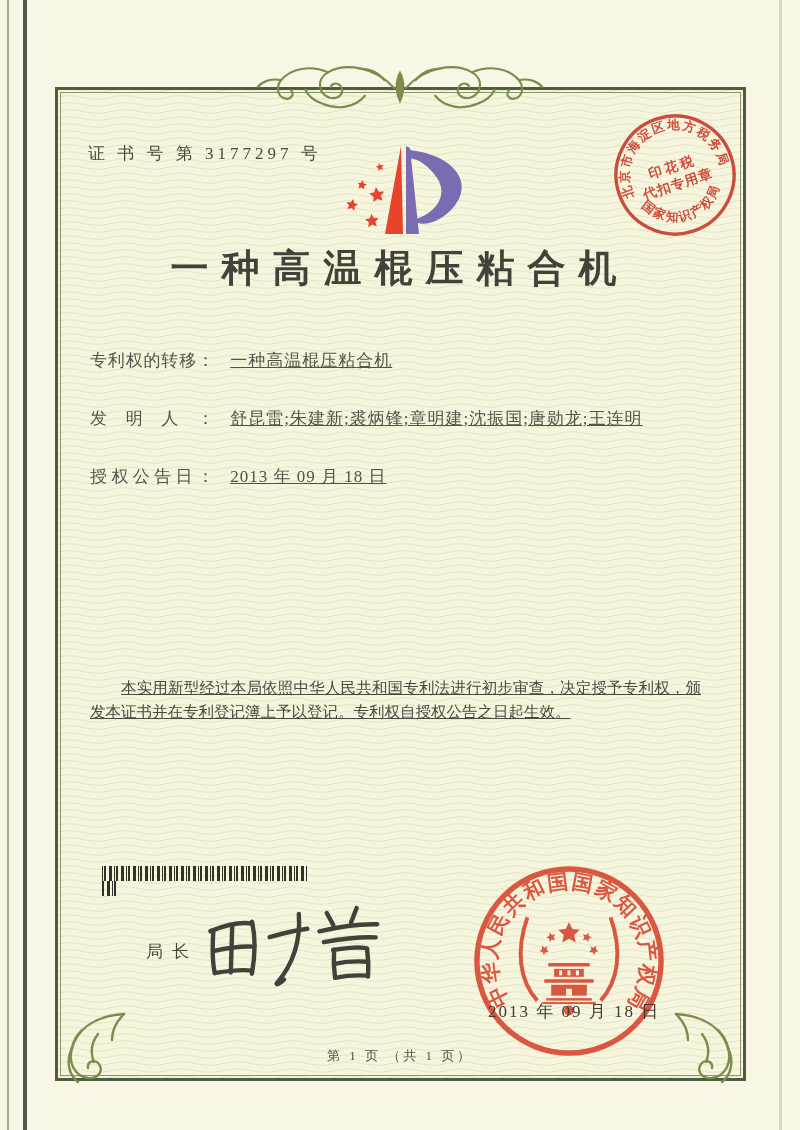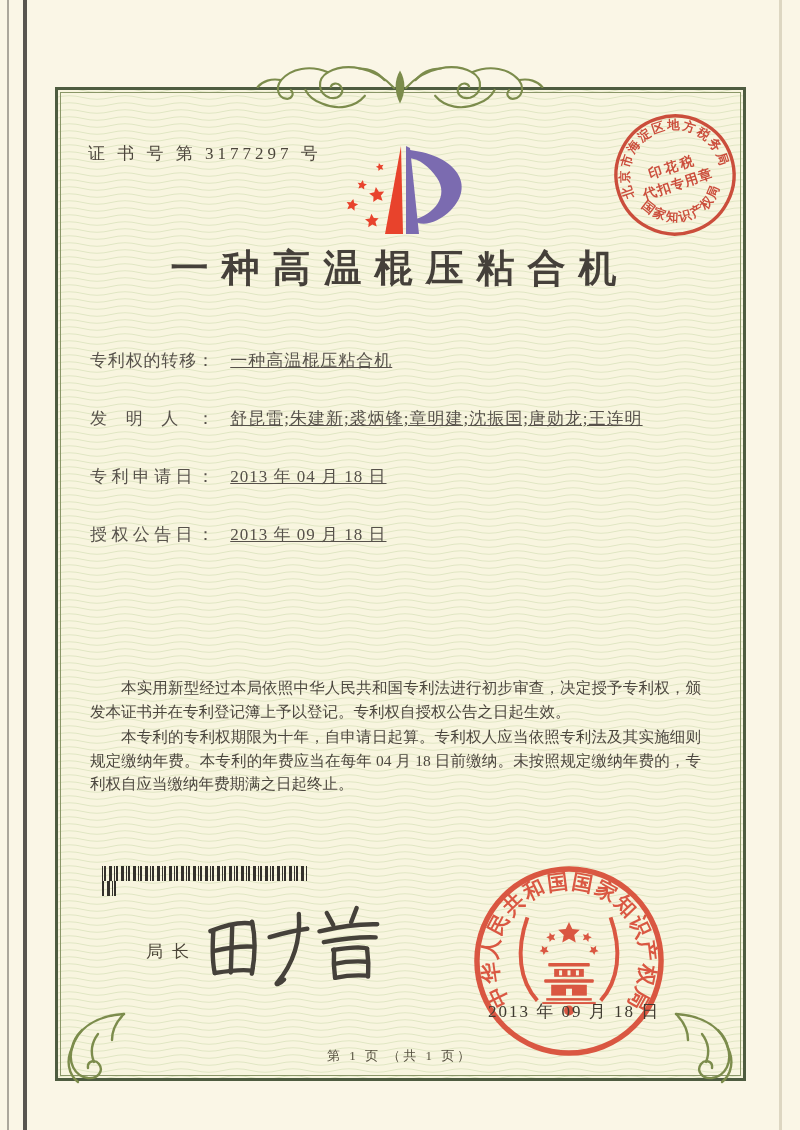--- a/index.html
+++ b/index.html
@@ -23,21 +23,21 @@
   .logo{left:322px;top:134px;width:166px;height:114px;z-index:4;}
   .tax-stamp{left:600px;top:100px;width:150px;height:150px;z-index:5;transform:rotate(-18deg);opacity:.92;}
   .title{left:0;right:0;top:243px;margin:0;text-align:center;font-size:38px;font-weight:600;
          letter-spacing:13px;color:#45403a;z-index:4;}
   .fields{left:90px;top:348px;width:630px;z-index:4;font-size:17px;color:#56514a;}
   .field-row{margin-bottom:32px;line-height:26px;white-space:nowrap;}
   .flabel{display:inline-block;width:124px;text-align:justify;text-align-last:justify;vertical-align:top;}
   .fvalue{margin-left:12px;letter-spacing:1px;text-decoration:underline;}
   .paras{left:90px;top:676px;width:628px;z-index:4;font-size:15.5px;line-height:23.5px;
          text-align:justify;color:#4c473f;}
-  .paras p{margin:0 17px 2px 0;text-indent:2em;}
+  .paras p{margin:0 17px 2px 0;text-indent:2em;text-decoration:underline;}
   .barcode{left:102px;top:866px;width:210px;height:15px;z-index:4;font-size:0;}
   .barcode i{display:inline-block;height:100%;background:#34312c;vertical-align:top;}
   .chief-label{left:146px;top:940px;font-size:17px;letter-spacing:9px;color:#4c4639;z-index:4;}
   .signature{left:198px;top:898px;width:204px;height:100px;z-index:4;transform:rotate(-2deg);}
   .seal{left:470px;top:862px;width:198px;height:198px;z-index:5;opacity:.92;}
   .seal-date{left:488px;top:1000px;font-size:17px;letter-spacing:2px;color:#3f3a30;z-index:6;white-space:nowrap;}
   .footer{left:0;right:0;top:1047px;text-align:center;font-size:13px;letter-spacing:3px;color:#55503f;z-index:4;}
   svg text{font-family:"Liberation Serif","DejaVu Serif",serif;}
 </style>
 </head>
@@ -147,32 +147,27 @@
   <div class="abs fields">
     <div class="field-row">
       <span class="flabel">专利权的转移：</span>
       <span class="fvalue">一种高温棍压粘合机</span>
     </div>
     <div class="field-row">
       <span class="flabel">发明人：</span>
       <span class="fvalue">舒昆雷;朱建新;裘炳锋;章明建;沈振国;唐勋龙;王连明</span>
     </div>
     <div class="field-row">
-      <span class="flabel">专利申请日：</span>
-      <span class="fvalue">2013 年 04 月 18 日</span>
-    </div>
-    <div class="field-row">
       <span class="flabel">授权公告日：</span>
       <span class="fvalue">2013 年 09 月 18 日</span>
     </div>
   </div>
 
   <div class="abs paras">
     <p>本实用新型经过本局依照中华人民共和国专利法进行初步审查，决定授予专利权，颁发本证书并在专利登记簿上予以登记。专利权自授权公告之日起生效。</p>
-    <p>本专利的专利权期限为十年，自申请日起算。专利权人应当依照专利法及其实施细则规定缴纳年费。本专利的年费应当在每年 04 月 18 日前缴纳。未按照规定缴纳年费的，专利权自应当缴纳年费期满之日起终止。</p>
   </div>
 
   <div class="abs barcode"><i style="width:1px;margin-right:1px"></i><i style="width:2px;margin-right:3px"></i><i style="width:3px;margin-right:2px"></i><i style="width:1px;margin-right:1px"></i><i style="width:2px;margin-right:3px"></i><i style="width:3px;margin-right:2px"></i><i style="width:1px;margin-right:1px"></i><i style="width:2px;margin-right:3px"></i><i style="width:3px;margin-right:2px"></i><i style="width:1px;margin-right:1px"></i><i style="width:2px;margin-right:3px"></i><i style="width:3px;margin-right:2px"></i><i style="width:1px;margin-right:1px"></i><i style="width:2px;margin-right:3px"></i><i style="width:3px;margin-right:2px"></i><i style="width:1px;margin-right:1px"></i><i style="width:2px;margin-right:3px"></i><i style="width:3px;margin-right:2px"></i><i style="width:1px;margin-right:1px"></i><i style="width:2px;margin-right:3px"></i><i style="width:3px;margin-right:2px"></i><i style="width:1px;margin-right:1px"></i><i style="width:2px;margin-right:3px"></i><i style="width:3px;margin-right:2px"></i><i style="width:1px;margin-right:1px"></i><i style="width:2px;margin-right:3px"></i><i style="width:3px;margin-right:2px"></i><i style="width:1px;margin-right:1px"></i><i style="width:2px;margin-right:3px"></i><i style="width:3px;margin-right:2px"></i><i style="width:1px;margin-right:1px"></i><i style="width:2px;margin-right:3px"></i><i style="width:3px;margin-right:2px"></i><i style="width:1px;margin-right:1px"></i><i style="width:2px;margin-right:3px"></i><i style="width:3px;margin-right:2px"></i><i style="width:1px;margin-right:1px"></i><i style="width:2px;margin-right:3px"></i><i style="width:3px;margin-right:2px"></i><i style="width:1px;margin-right:1px"></i><i style="width:2px;margin-right:3px"></i><i style="width:3px;margin-right:2px"></i><i style="width:1px;margin-right:1px"></i><i style="width:2px;margin-right:3px"></i><i style="width:3px;margin-right:2px"></i><i style="width:1px;margin-right:1px"></i><i style="width:2px;margin-right:3px"></i><i style="width:3px;margin-right:2px"></i><i style="width:1px;margin-right:1px"></i><i style="width:2px;margin-right:3px"></i><i style="width:3px;margin-right:2px"></i><i style="width:1px;margin-right:1px"></i><i style="width:2px;margin-right:3px"></i><i style="width:3px;margin-right:2px"></i><i style="width:1px;margin-right:1px"></i><i style="width:2px;margin-right:3px"></i></div>
 
   <div class="abs chief-label">局长</div>
   <svg class="abs signature" viewBox="0 0 204 100" aria-label="田力普">
     <g fill="none" stroke="#45413a" stroke-width="4.4" stroke-linecap="round" stroke-linejoin="round">
 
       <path d="M16,30 C14,50 14,62 16,72"></path>
       <path d="M13,30 C30,24 46,22 55,24"></path>

